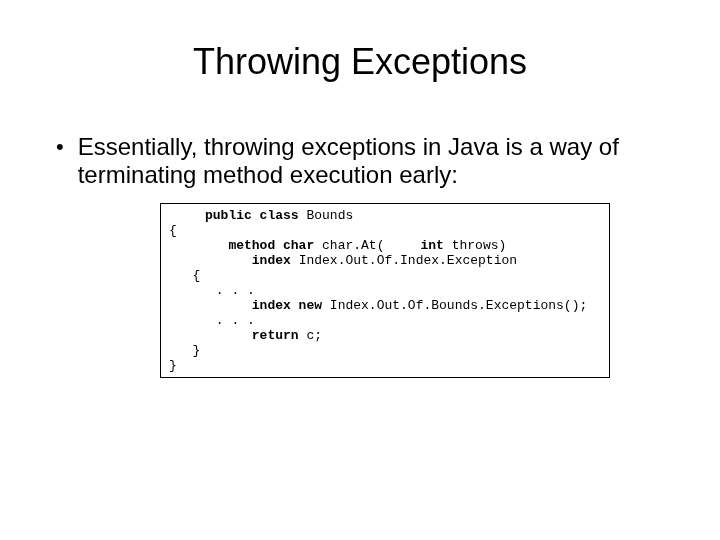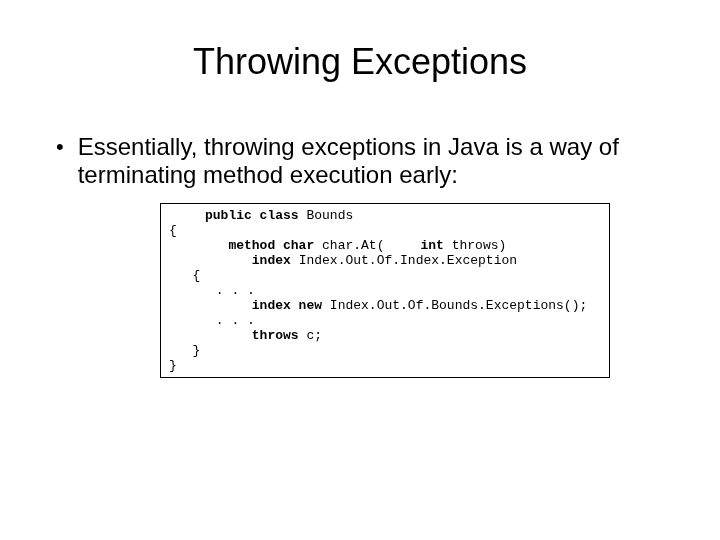--- a/index.html
+++ b/index.html
@@ -64,17 +64,17 @@
   </div>
 
   <div class="code-box"><span class="kw">public class </span><span>Bounds</span>
 <span>{</span>
 <span class="kw">   method char </span><span>char.At(</span><span class="kw">int </span><span>throws)</span>
 <span class="kw">      index </span><span>Index.Out.Of.Index.Exception</span>
 <span>   {</span>
 <span>      . . .</span>
 <span class="kw">      index new </span><span>Index.Out.Of.Bounds.Exceptions();</span>
 <span>      . . .</span>
-<span class="kw">      throws </span><span>c;</span>
+<span class="kw">      return </span><span>c;</span>
 <span>   }</span>
 <span>}</span></div>
 
 </div>
 
 </body></html>

